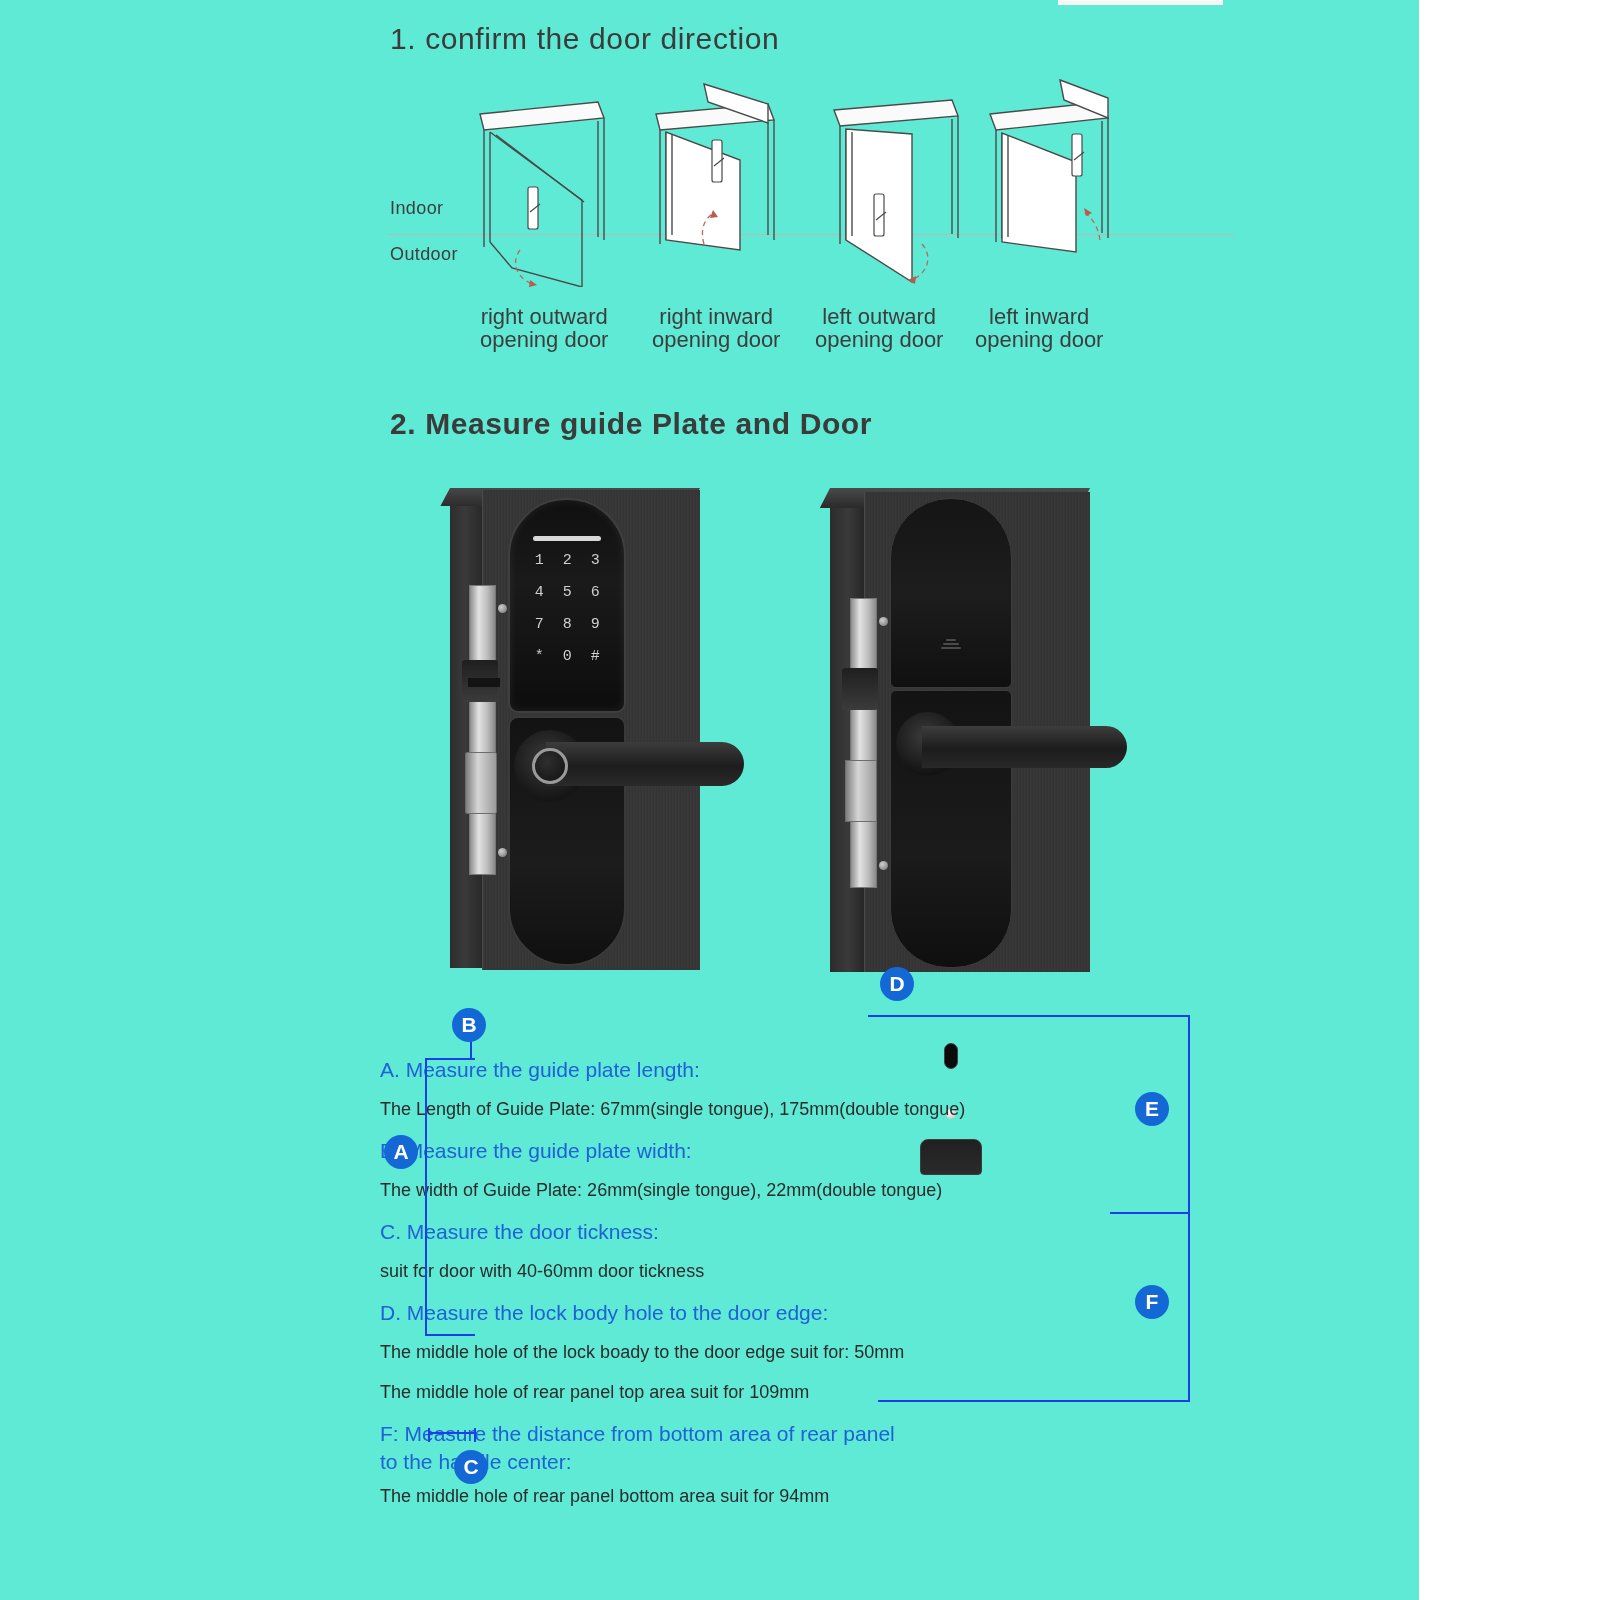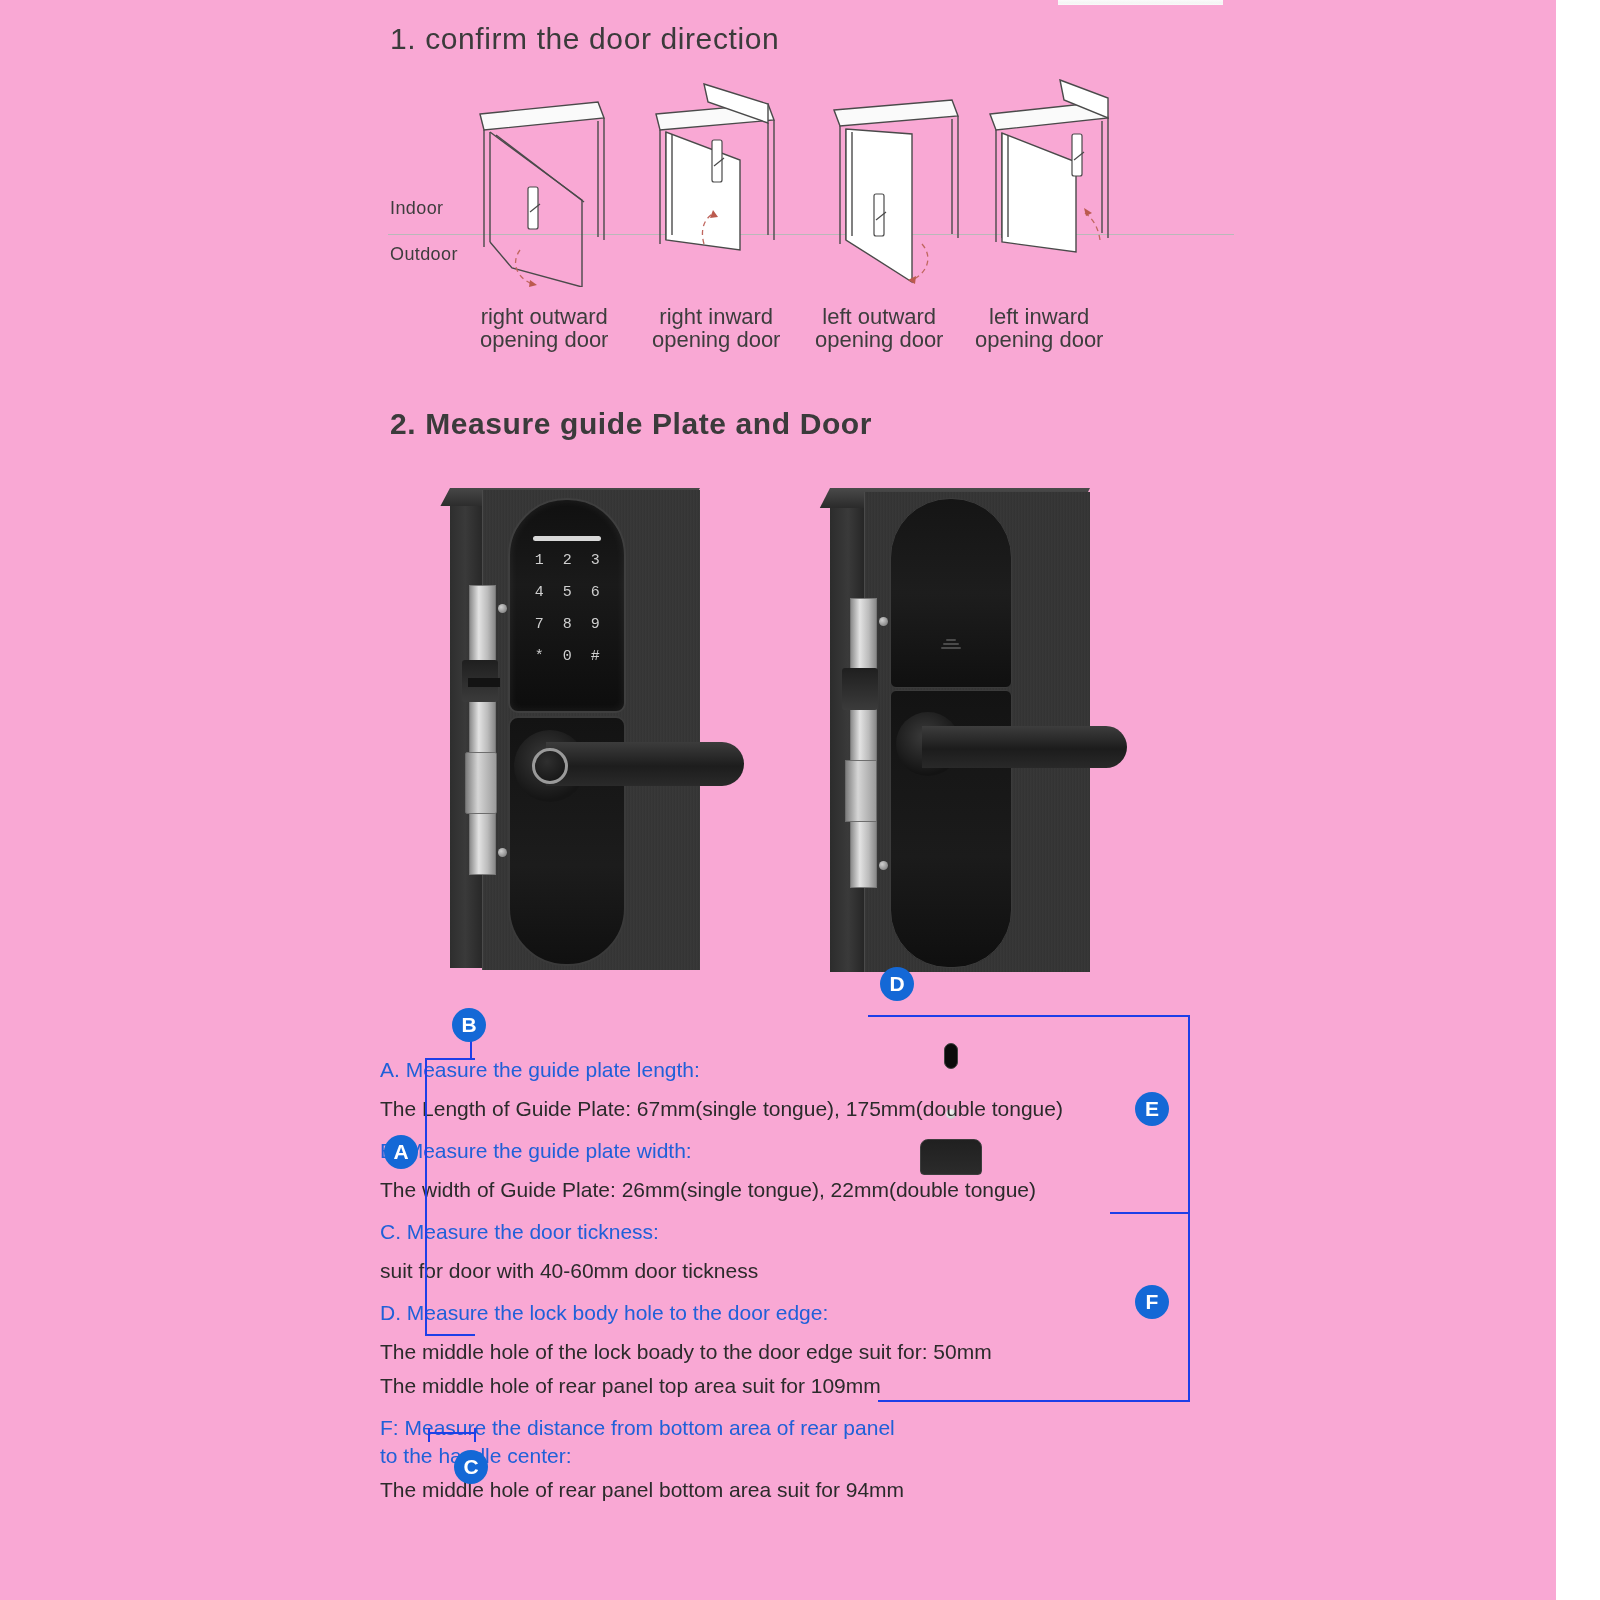--- a/index.html
+++ b/index.html
@@ -2,21 +2,21 @@
 <html><head>
 <meta charset="utf-8">
 <style>
   * { box-sizing: border-box; margin: 0; padding: 0; }
   html, body {
     width: 1600px; height: 1600px;
     background: #ffffff;
     font-family: "Liberation Sans", sans-serif;
     overflow: hidden;
   }
-  #page { position: relative; width: 1556px; height: 1600px; background:#f9a8d4; }
+  #page { position: relative; width: 1419px; height: 1600px; background:#5eead4; }
 
   .top-artifact {
     position:absolute; left:1058px; top:0px; width:165px; height:5px;
     background: linear-gradient(180deg,#fbfbfb 0%,#f4f4f4 60%,#fafafa 100%);
   }
 
   
   .section-heading {
     position: absolute;
     font-size: 30px;
@@ -237,21 +237,21 @@
     border:1px solid #3d3d3d;
   }
 
   
   #desc-block { position:absolute; left:380px; top:1040px; width:860px; }
   .desc-head {
     color:#2060d8; font-size:21px; line-height:28px; margin-top:14px;
     white-space:pre-line;
   }
   .desc-body {
-    color:#2b2b2b; font-size:21px; line-height:28px; margin-top:11px;
+    color:#2b2b2b; font-size:18px; line-height:28px; margin-top:11px;
   }
 </style>
 </head>
 <body>
 
 <div id="page">
 
   <div class="top-artifact"></div>
 
   <div class="section-heading" id="heading-1">1. confirm the door direction</div>
@@ -439,20 +439,20 @@
 
     <div class="desc-head">B. Measure the guide plate width:</div>
     <div class="desc-body">The width of Guide Plate: 26mm(single tongue), 22mm(double tongue)</div>
 
     <div class="desc-head">C. Measure the door tickness:</div>
     <div class="desc-body"> suit for door with 40-60mm door tickness</div>
 
     <div class="desc-head">D. Measure the lock body hole to the door edge:</div>
     <div class="desc-body"> The middle hole of the lock boady to the door edge suit for: 50mm</div>
 
-    <div class="desc-body" style="margin-top:6px;"> The middle hole of rear panel top area suit for 109mm</div>
+    <div class="desc-body" style="margin-top:12px;"> The middle hole of rear panel top area suit for 109mm</div>
 
     <div class="desc-head">F: Measure the distance from bottom area of rear panel
 to the handle center:</div>
     <div class="desc-body" style="margin-top:6px;"> The middle hole of rear panel bottom area suit for 94mm</div>
   </div>
 
 </div>
 
 </body></html>

